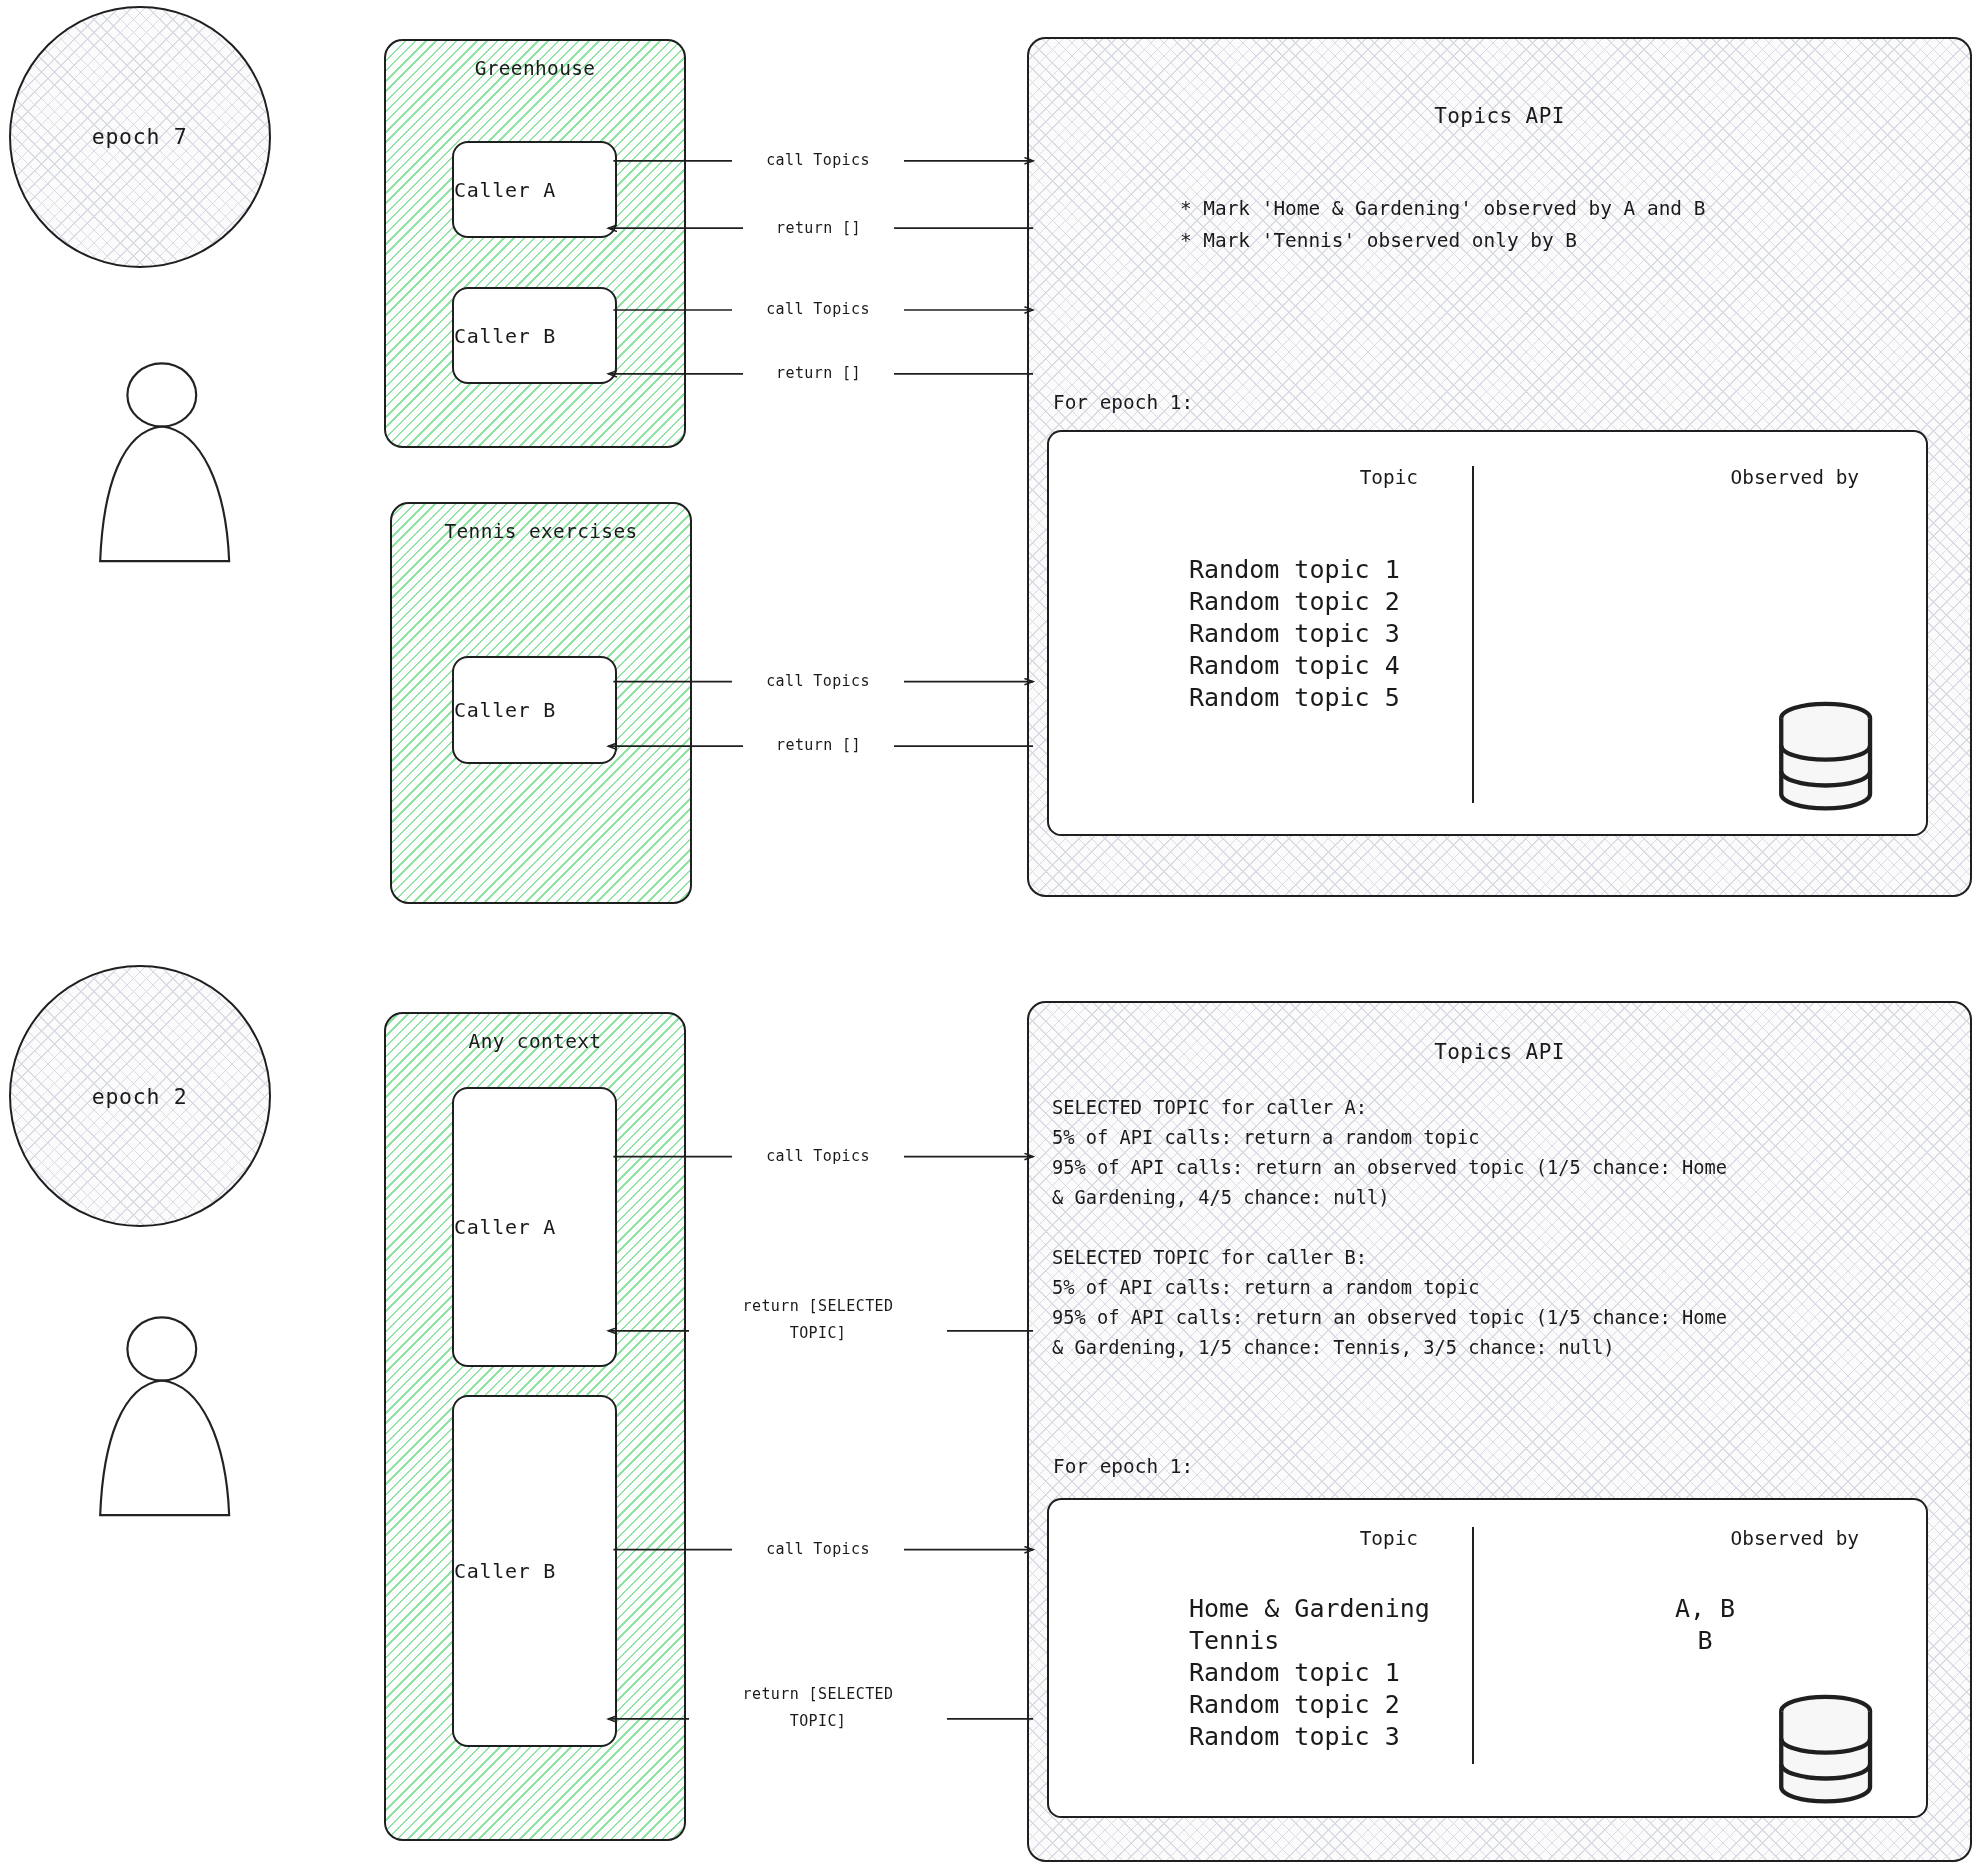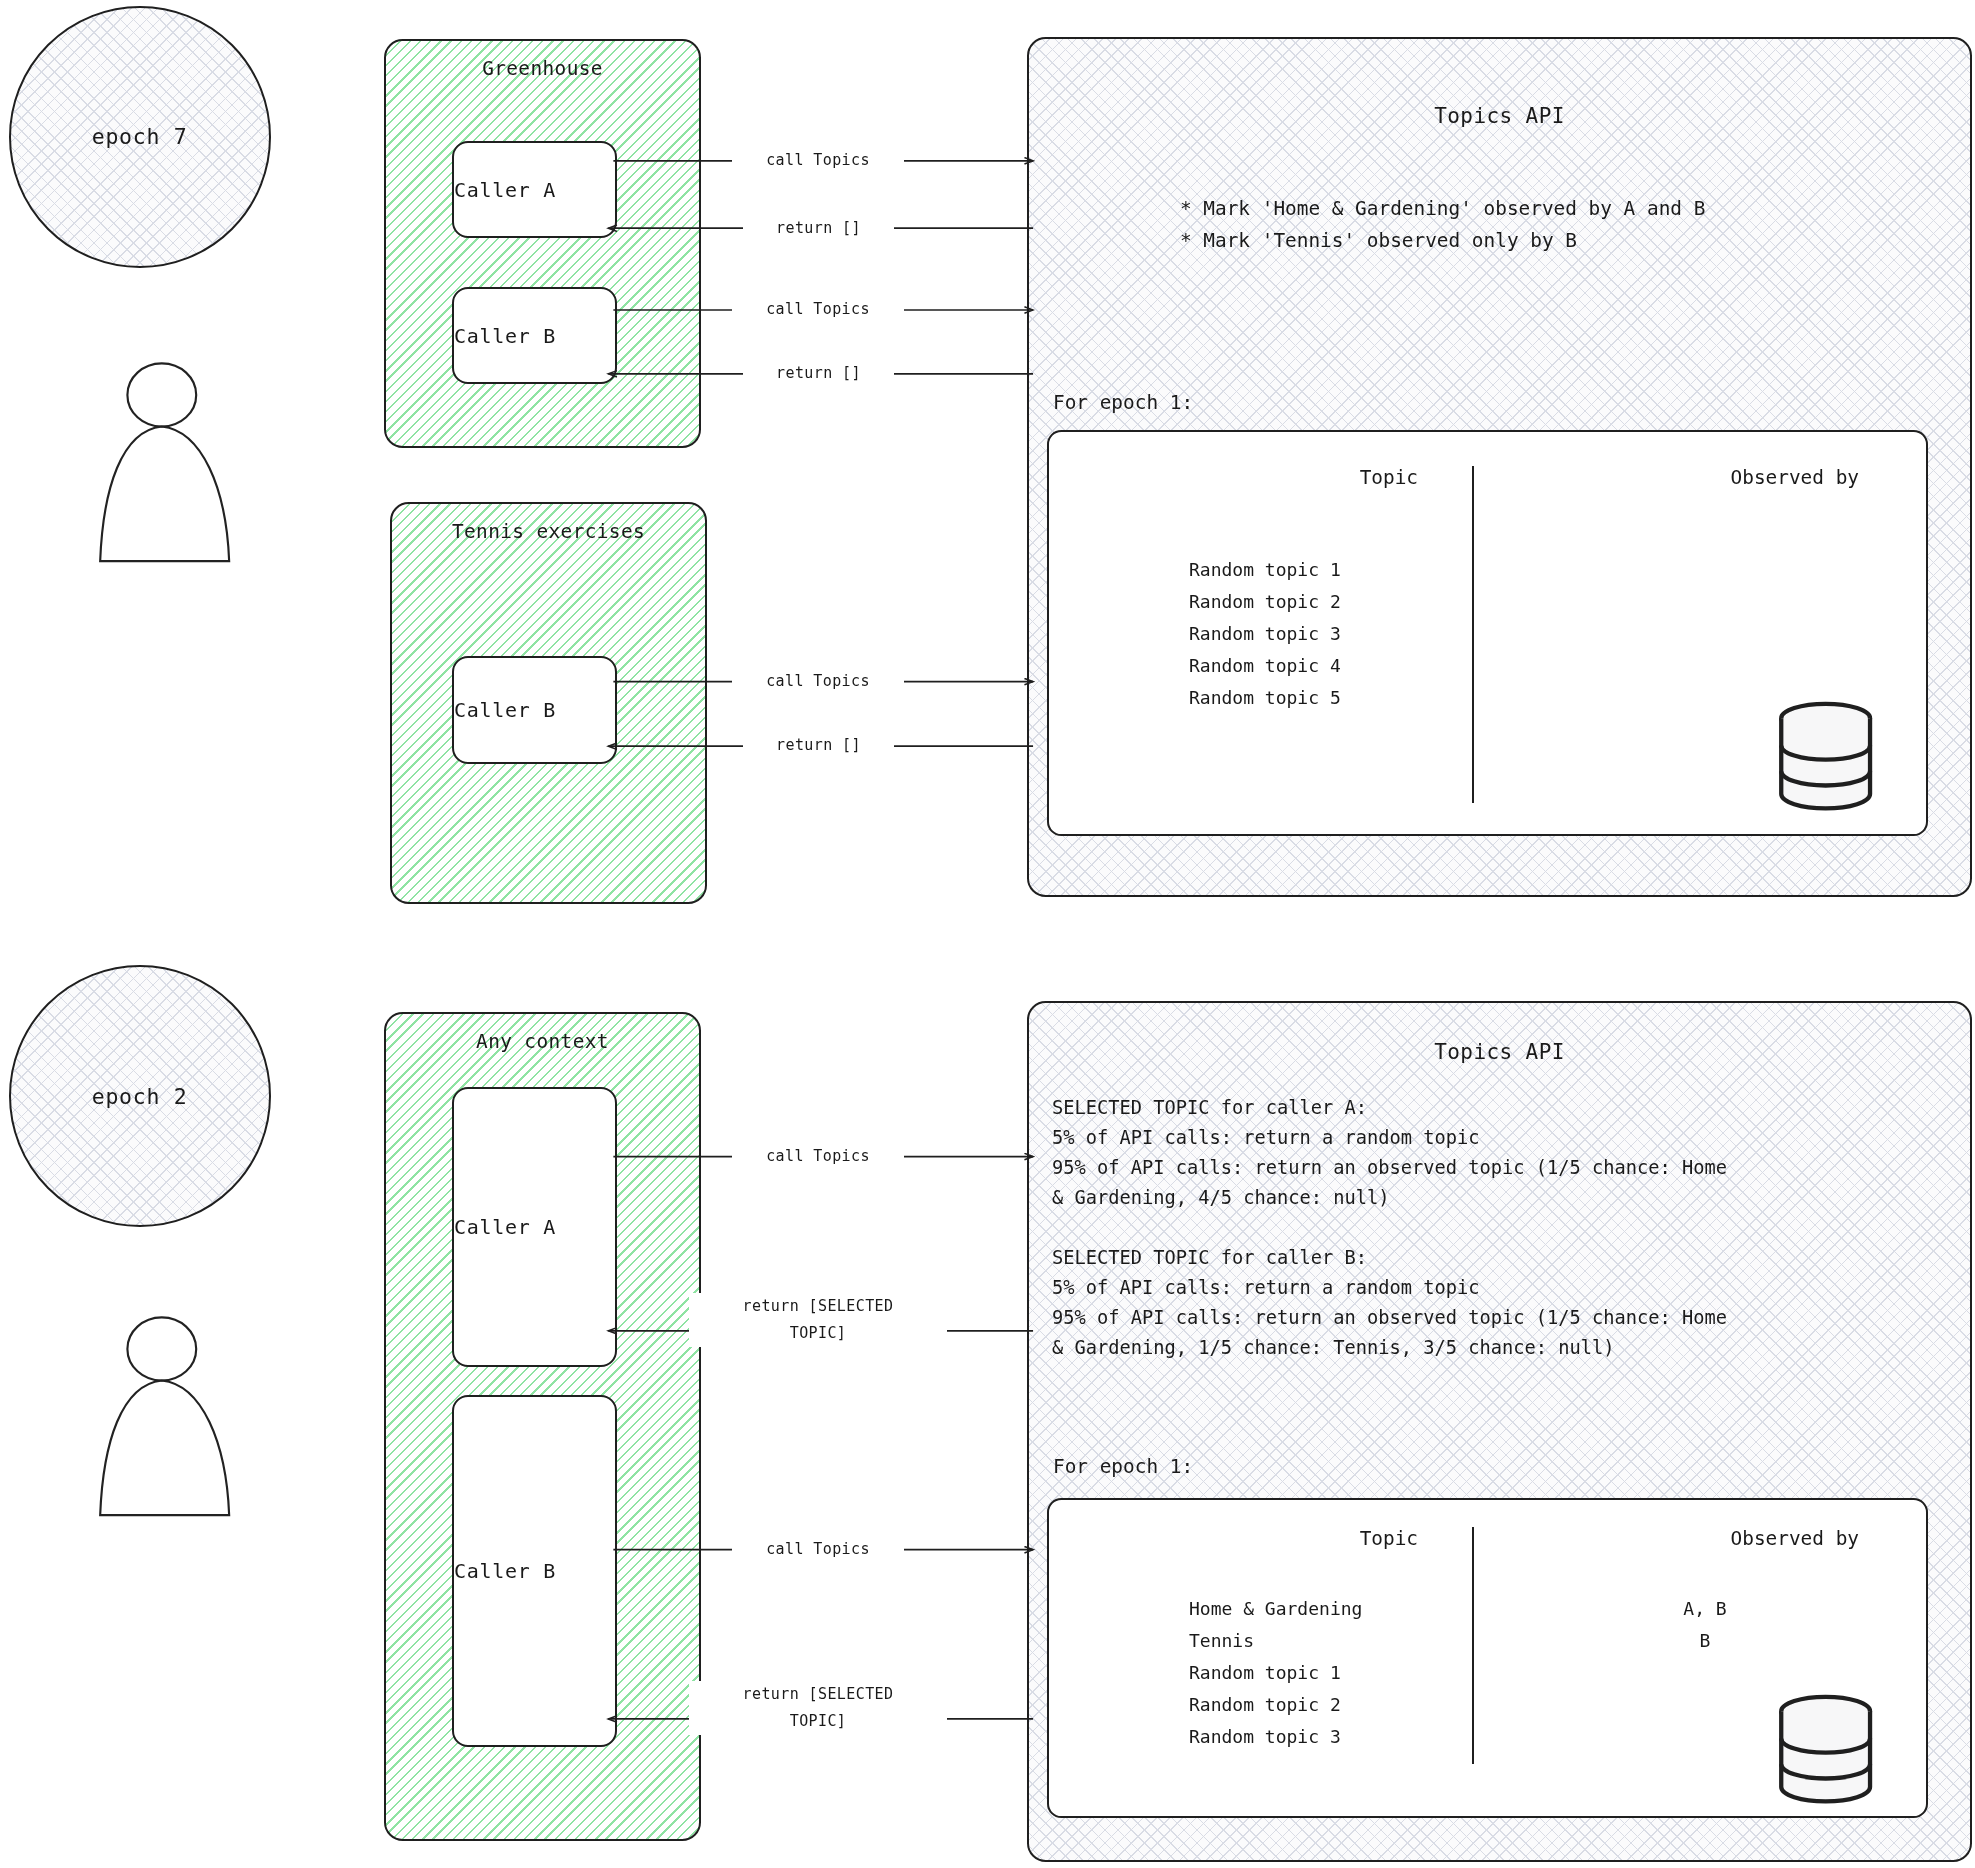--- a/index.html
+++ b/index.html
@@ -20,21 +20,20 @@
   .hatch-gray{
     background-color:#fbfbfc;
     background-image:
       repeating-linear-gradient(45deg,  #d9dce5 0 1.1px, transparent 1.1px 9.3px),
       repeating-linear-gradient(-45deg, #d9dce5 0 1.1px, transparent 1.1px 9.3px);
   }
   .hatch-green{
     background-color:#ffffff;
     background-image:
       repeating-linear-gradient(-45deg, #8fe3a3 0 1.7px, transparent 1.7px 7.2px);
-    padding-left: 15px;
   }
 
   
   .epoch-circle{
     border:2.5px solid #1f1f1f;
     border-radius:50%;
     display:flex;align-items:center;justify-content:center;
   }
   .epoch-label{
     font-size:21.5px;letter-spacing:0.7px;color:#1a1a1a;
@@ -91,21 +90,21 @@
     border-radius:14.3px;
   }
   .tbl-divider{
     position:absolute;
     width:2.2px;background:#1f1f1f;
   }
   .tbl-head{
     position:absolute;text-align:right;font-size:19.4px;
   }
   .tbl-col{
-    position:absolute;font-size:18px;line-height:32px;
+    position:absolute;font-size:25px;line-height:32px;
   }
   .tbl-col.center{text-align:center;}
 
   
   svg.overlay{position:absolute;left:0;top:0;pointer-events:none;}
 
   .arrow-label{
     position:absolute;
     font-size:15px;
     line-height:27px;

